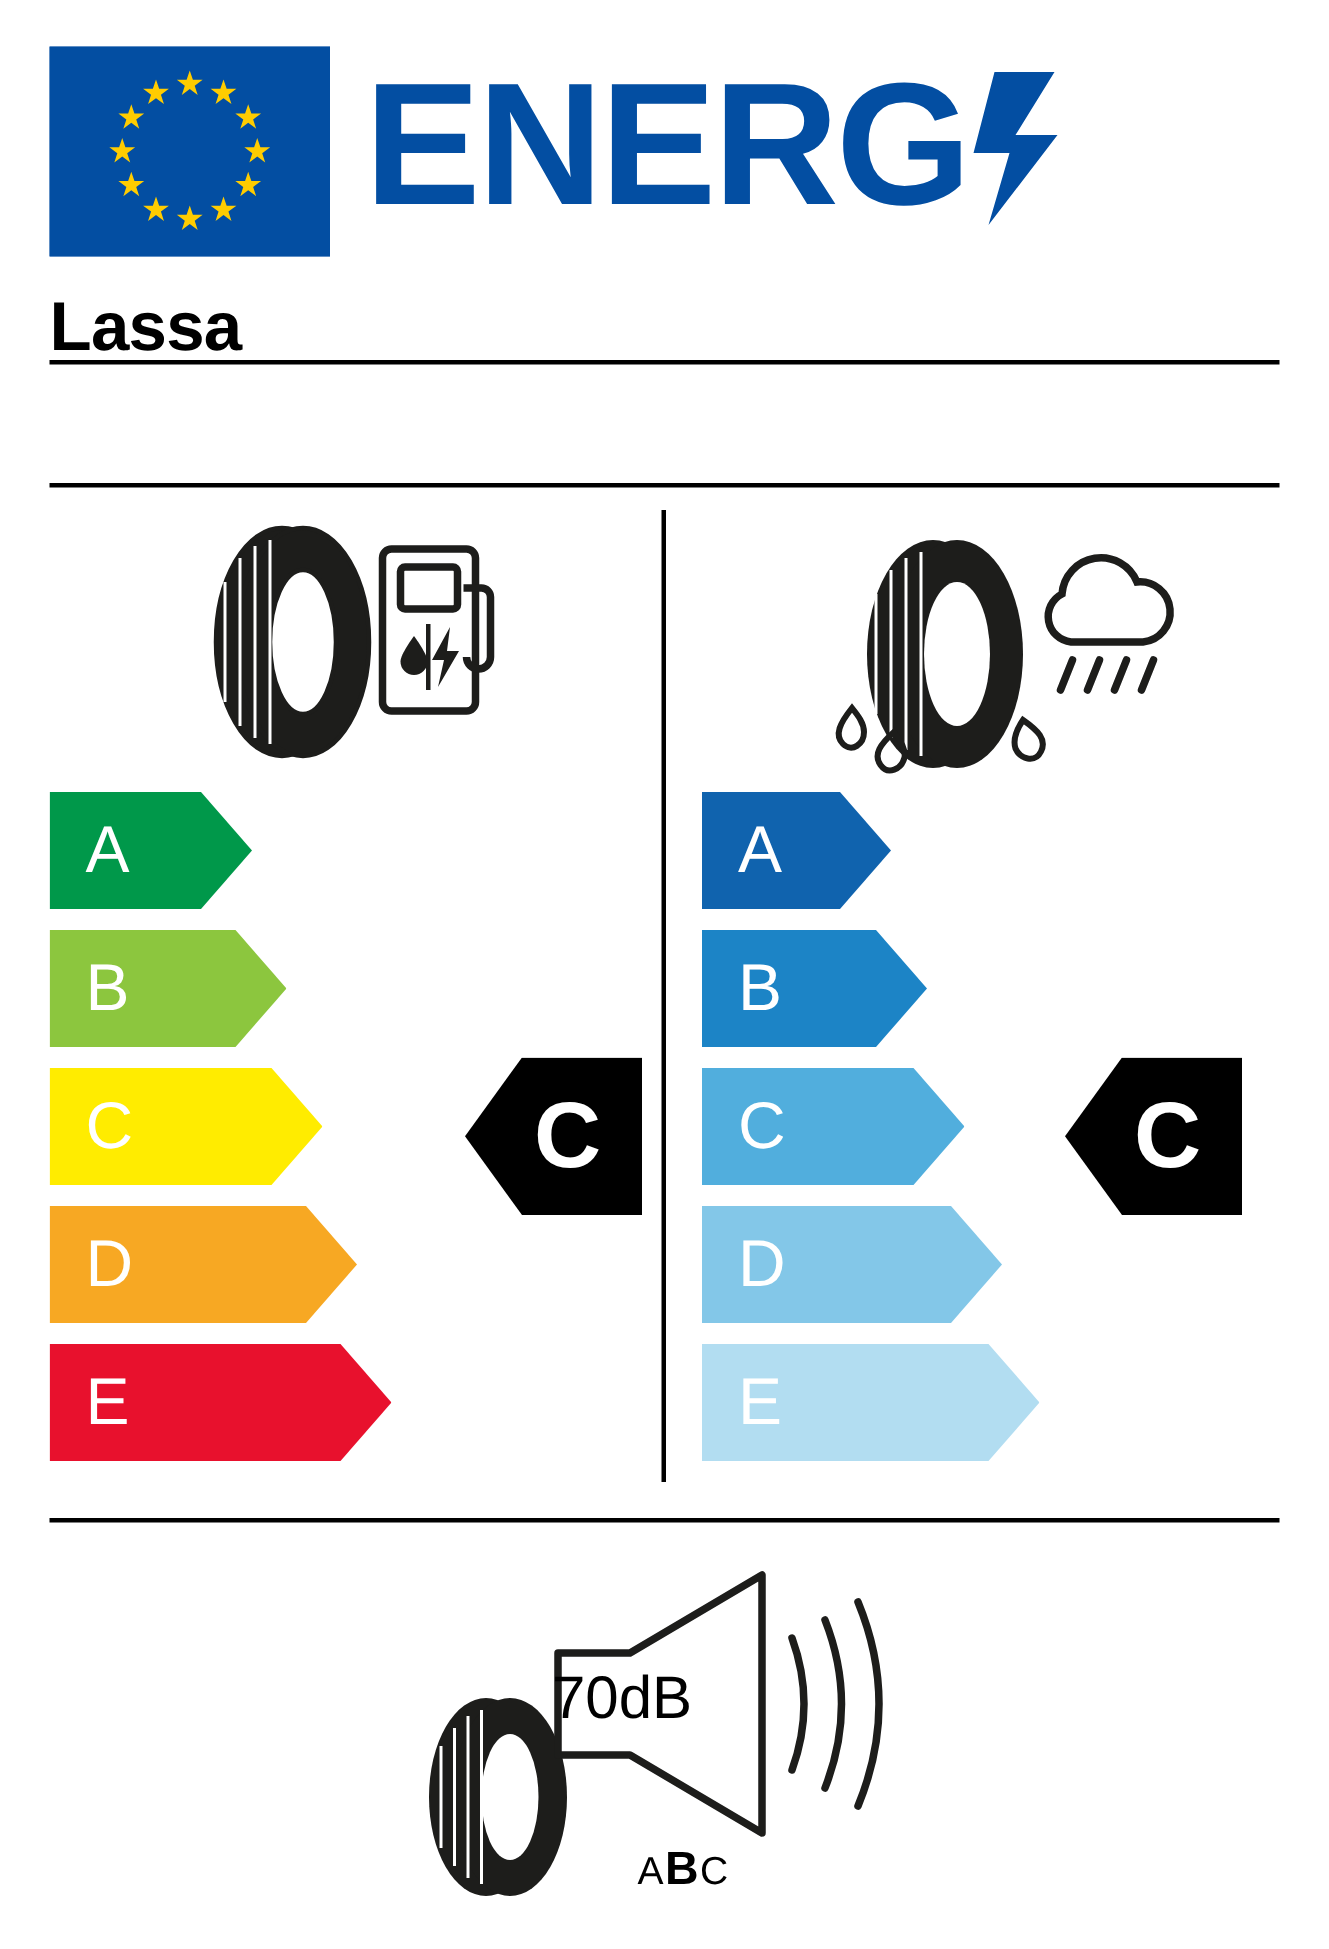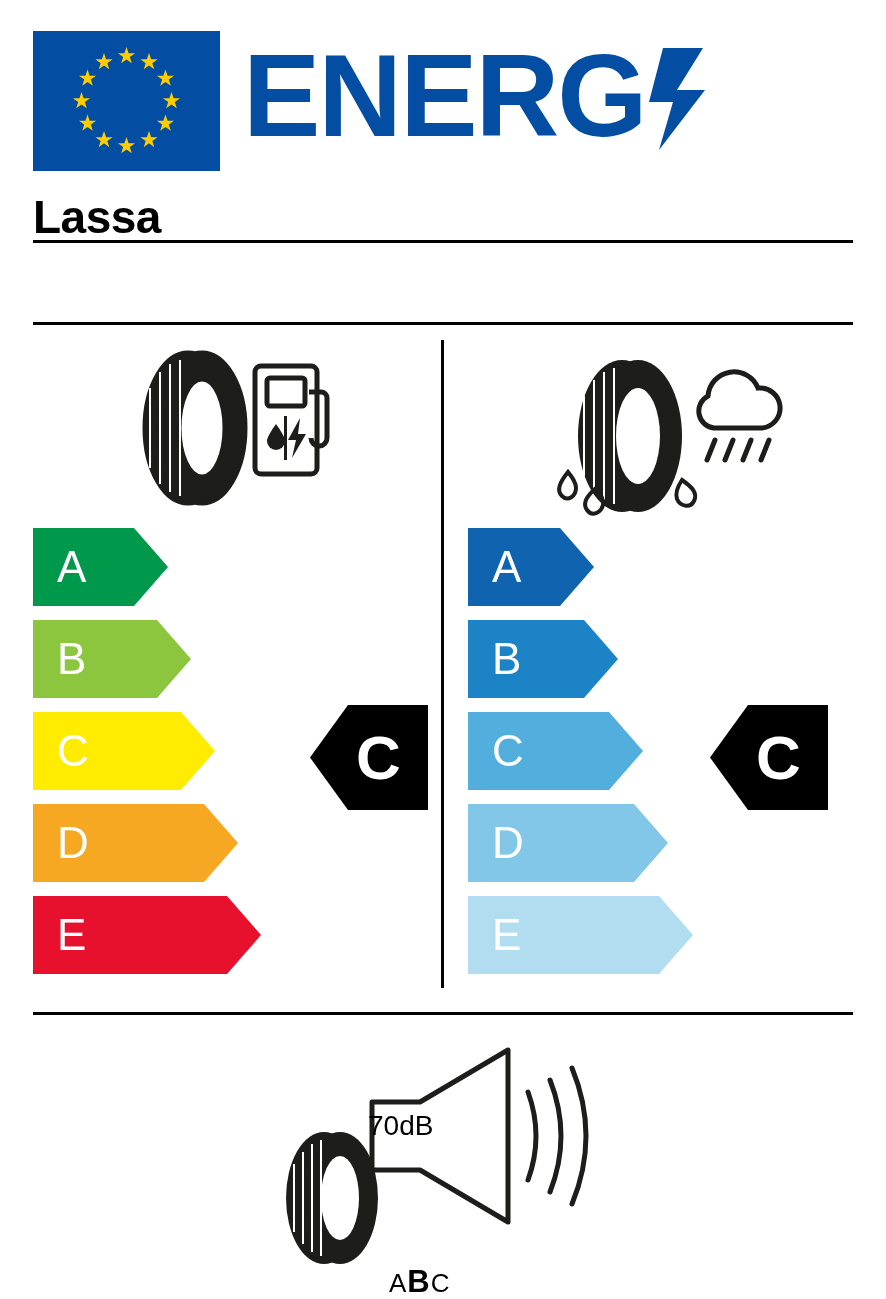--- a/index.html
+++ b/index.html
@@ -43,22 +43,22 @@
   .marker .mshape{position:absolute;inset:0;background:#000;
       clip-path:polygon(38px 0, 100% 0, 100% 100%, 38px 100%, 0 50%);}
   .marker .mletter{position:absolute;left:46px;top:50%;transform:translateY(-50%);
       font-size:62px;font-weight:bold;color:#fff;line-height:1;}
   .marker-fuel{left:310px;top:705px;}
   .marker-grip{left:710px;top:705px;}
 
   
   .noise{position:absolute;left:280px;top:1040px;width:330px;height:230px;}
   .noise svg{display:block;}
-  .noise-db{position:absolute;left:368px;top:1110px;font-size:28px;font-weight:normal;}
-  .noise-classes{position:absolute;left:389px;top:1228px;font-size:26px;letter-spacing:1px;margin-top:36px;}
+  .noise-db{position:absolute;left:368px;top:1110px;font-size:40px;font-weight:normal;}
+  .noise-classes{position:absolute;left:425px;top:1228px;font-size:26px;letter-spacing:1px;}
   .noise-classes .sel{font-size:31px;font-weight:bold;}
 </style>
 </head>
 <body>
 
 <div class="label">
 
   <div class="eu-flag">
     <svg width="187" height="140" viewBox="0 0 187 140" aria-hidden="true">
       <rect x="0" y="0" width="187" height="140" fill="#034ea2"></rect>

